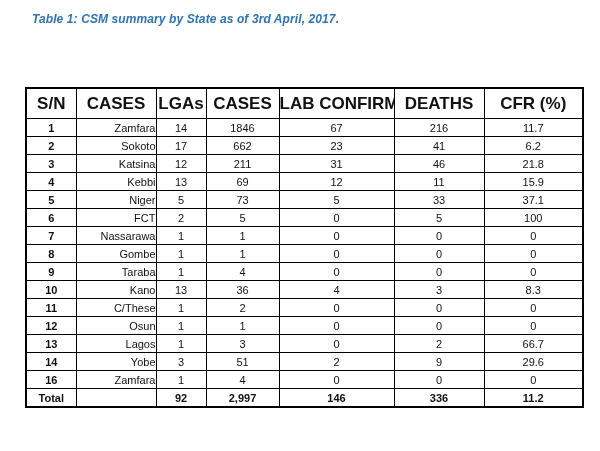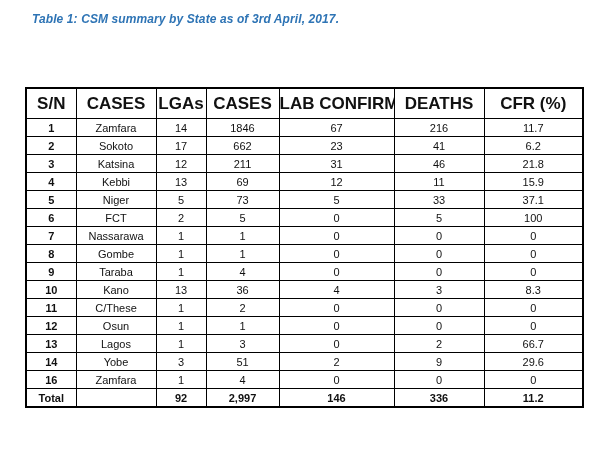--- a/index.html
+++ b/index.html
@@ -58,21 +58,21 @@
   table.csm th {
     height: 29px;
     font-weight: 700;
     text-align: center;
     font-size: 17px;
   }
   table.csm td {
     height: 17px;
   }
   td.sn   { text-align: center; font-weight: 700; }
-  td.state{ text-align: center; padding-left: 8px; font-weight: 400; }
+  td.state{ text-align: right; padding-left: 8px; font-weight: 400; }
   td.num  { text-align: center; font-weight: 400; }
   tr[data-name="total-row"] td { font-weight: 700; }
   tr[data-name="total-row"] td.state { padding-left: 0; }
 </style>
 </head>
 <body>
 
 <div class="doc" data-name="document-page">
 
   <div class="caption" data-name="table-caption">Table 1: CSM summary by State as of 3rd April, 2017.</div>

